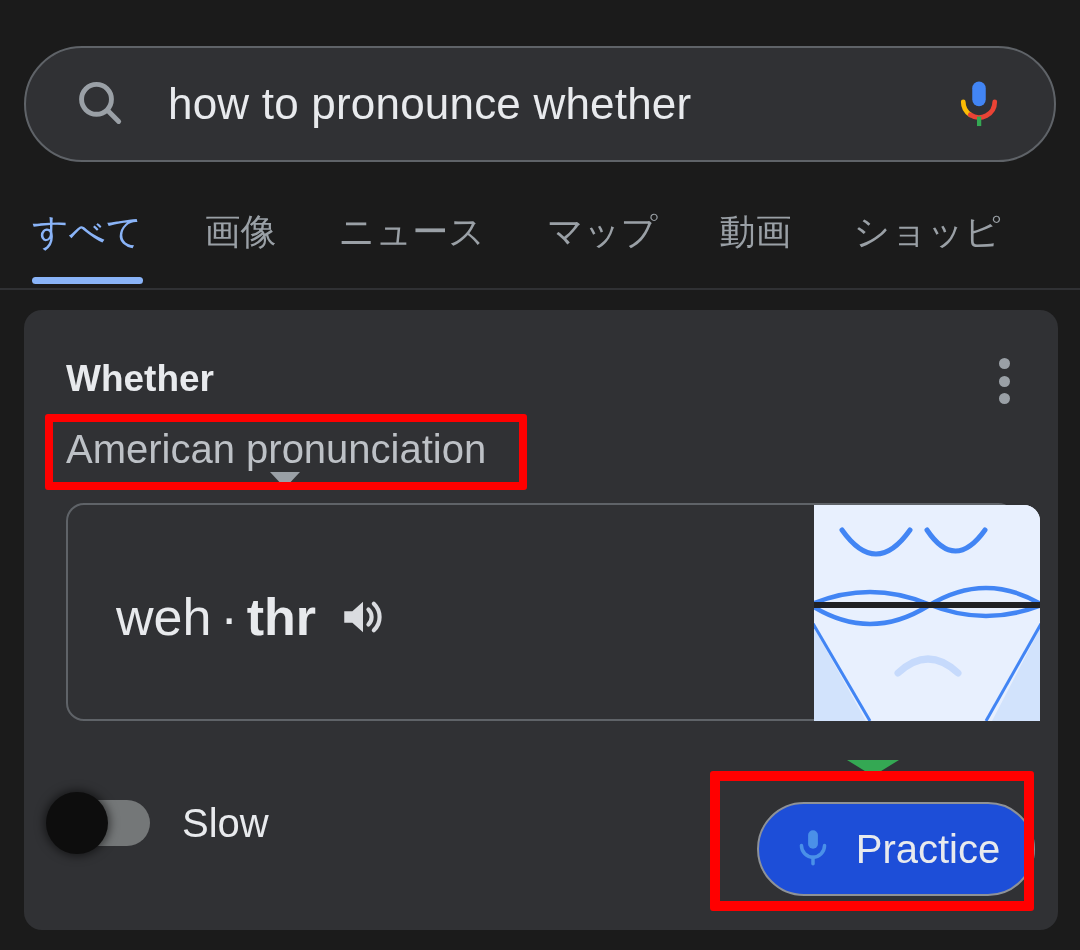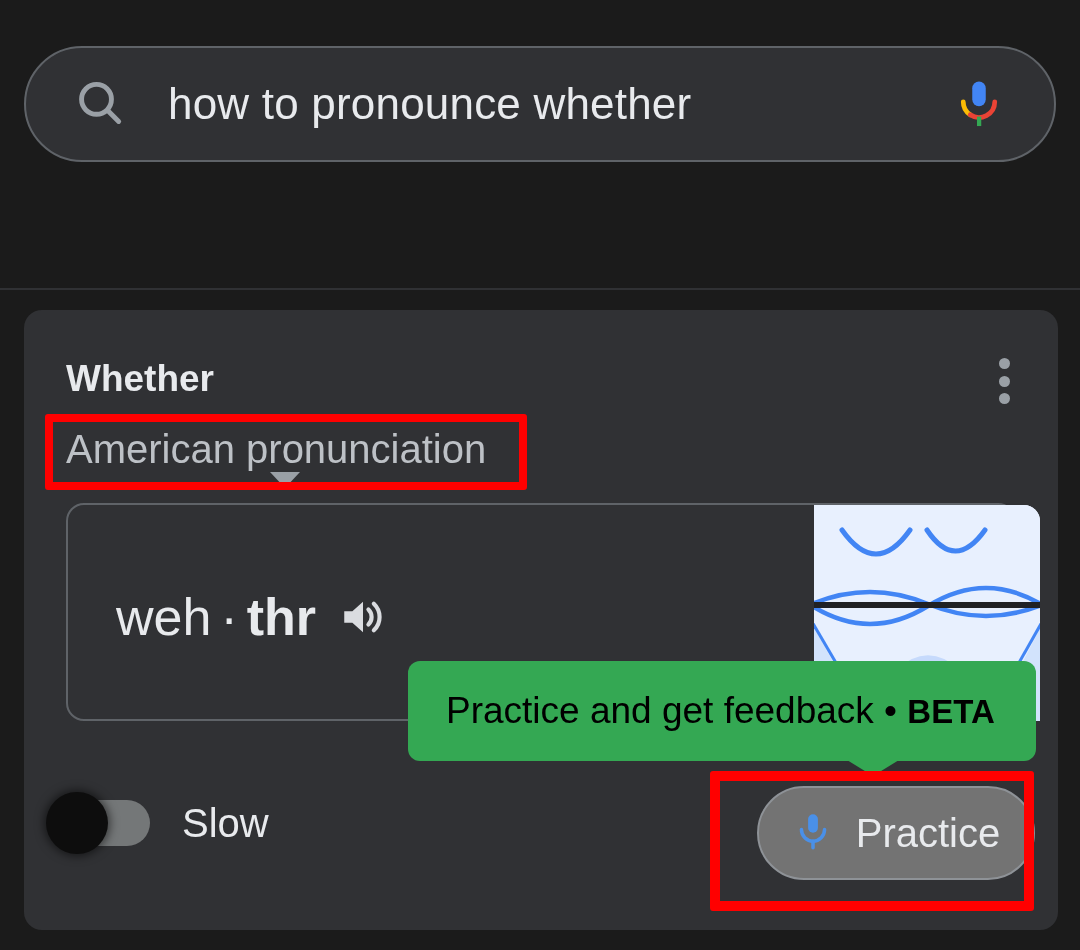--- a/index.html
+++ b/index.html
@@ -123,23 +123,23 @@
   .toggle .knob {
     position: absolute; left: -4px; top: -8px;
     width: 62px; height: 62px; border-radius: 50%;
     background: #0d0d0d;
     box-shadow: 0 0 10px 2px rgba(0,0,0,.55);
   }
   .toggle-label { margin-left: 32px; color: #e8eaed; font-size: 40px; }
 
   
   .practice-btn {
-    position: absolute; left: 733px; top: 476px;
+    position: absolute; left: 733px; top: 492px;
     width: 278px; height: 94px;
-    background: #737373;
+    background: #1d4ed8;
     border: 2px solid #8e9297; border-radius: 47px;
     display: flex; align-items: center; justify-content: center; text-align: right;
   }
   .practice-label { color: #e8eaed; font-size: 40px; margin-left: 22px; }
   .redbox-practice {
     position: absolute; left: 710px; top: 771px;
     width: 324px; height: 140px;
     border: 10px solid #ff0000; border-radius: 3px;
     pointer-events: none;
   }
@@ -179,20 +179,28 @@
     <span class="mic-btn">
       <svg width="54" height="54" viewBox="0 0 24 24">
         <rect x="9" y="2" width="6" height="11" rx="3" fill="#4285f4"></rect>
         <path d="M5 11a7 7 0 0 0 3.1 5.8" fill="none" stroke="#fbbc05" stroke-width="2.1" stroke-linecap="round"></path>
         <path d="M8.1 16.8A7 7 0 0 0 19 11" fill="none" stroke="#ea4335" stroke-width="2.1" stroke-linecap="round"></path>
         <rect x="11.1" y="17.6" width="1.9" height="4.2" fill="#34a853"></rect>
       </svg>
     </span>
   </div>
 
+  <div class="tabs">
+    <div class="tab active">すべて</div>
+    <div class="tab">画像</div>
+    <div class="tab">ニュース</div>
+    <div class="tab">マップ</div>
+    <div class="tab">動画</div>
+    <div class="tab">ショッピ</div>
+  </div>
   <div class="tabs-divider"></div>
 
   <div class="card">
 
     <div class="card-title">Whether</div>
 
     <div class="kebab">
       <i></i>
       <i></i>
       <i></i>
@@ -247,21 +255,16 @@
         <svg width="42" height="42" viewBox="0 0 24 24">
           <rect x="9.2" y="2.4" width="5.6" height="10.6" rx="2.8" fill="#4a90e8"></rect>
           <path d="M5.4 11.2a6.6 6.6 0 0 0 13.2 0" fill="none" stroke="#4a90e8" stroke-width="2" stroke-linecap="round"></path>
           <line x1="12" y1="17.8" x2="12" y2="21.6" stroke="#4a90e8" stroke-width="2" stroke-linecap="round"></line>
         </svg>
       </span>
       <span class="practice-label">Practice</span>
     </div>
   </div>
 
-  <div class="tooltip">
-    <div class="tooltip-text">
-      <span>Practice and get feedback • </span><span class="tooltip-beta">BETA</span>
-    </div>
-  </div>
   <div class="tooltip-arrow"></div>
 
   <div class="redbox-practice"></div>
 </div>
 
 </body></html>

